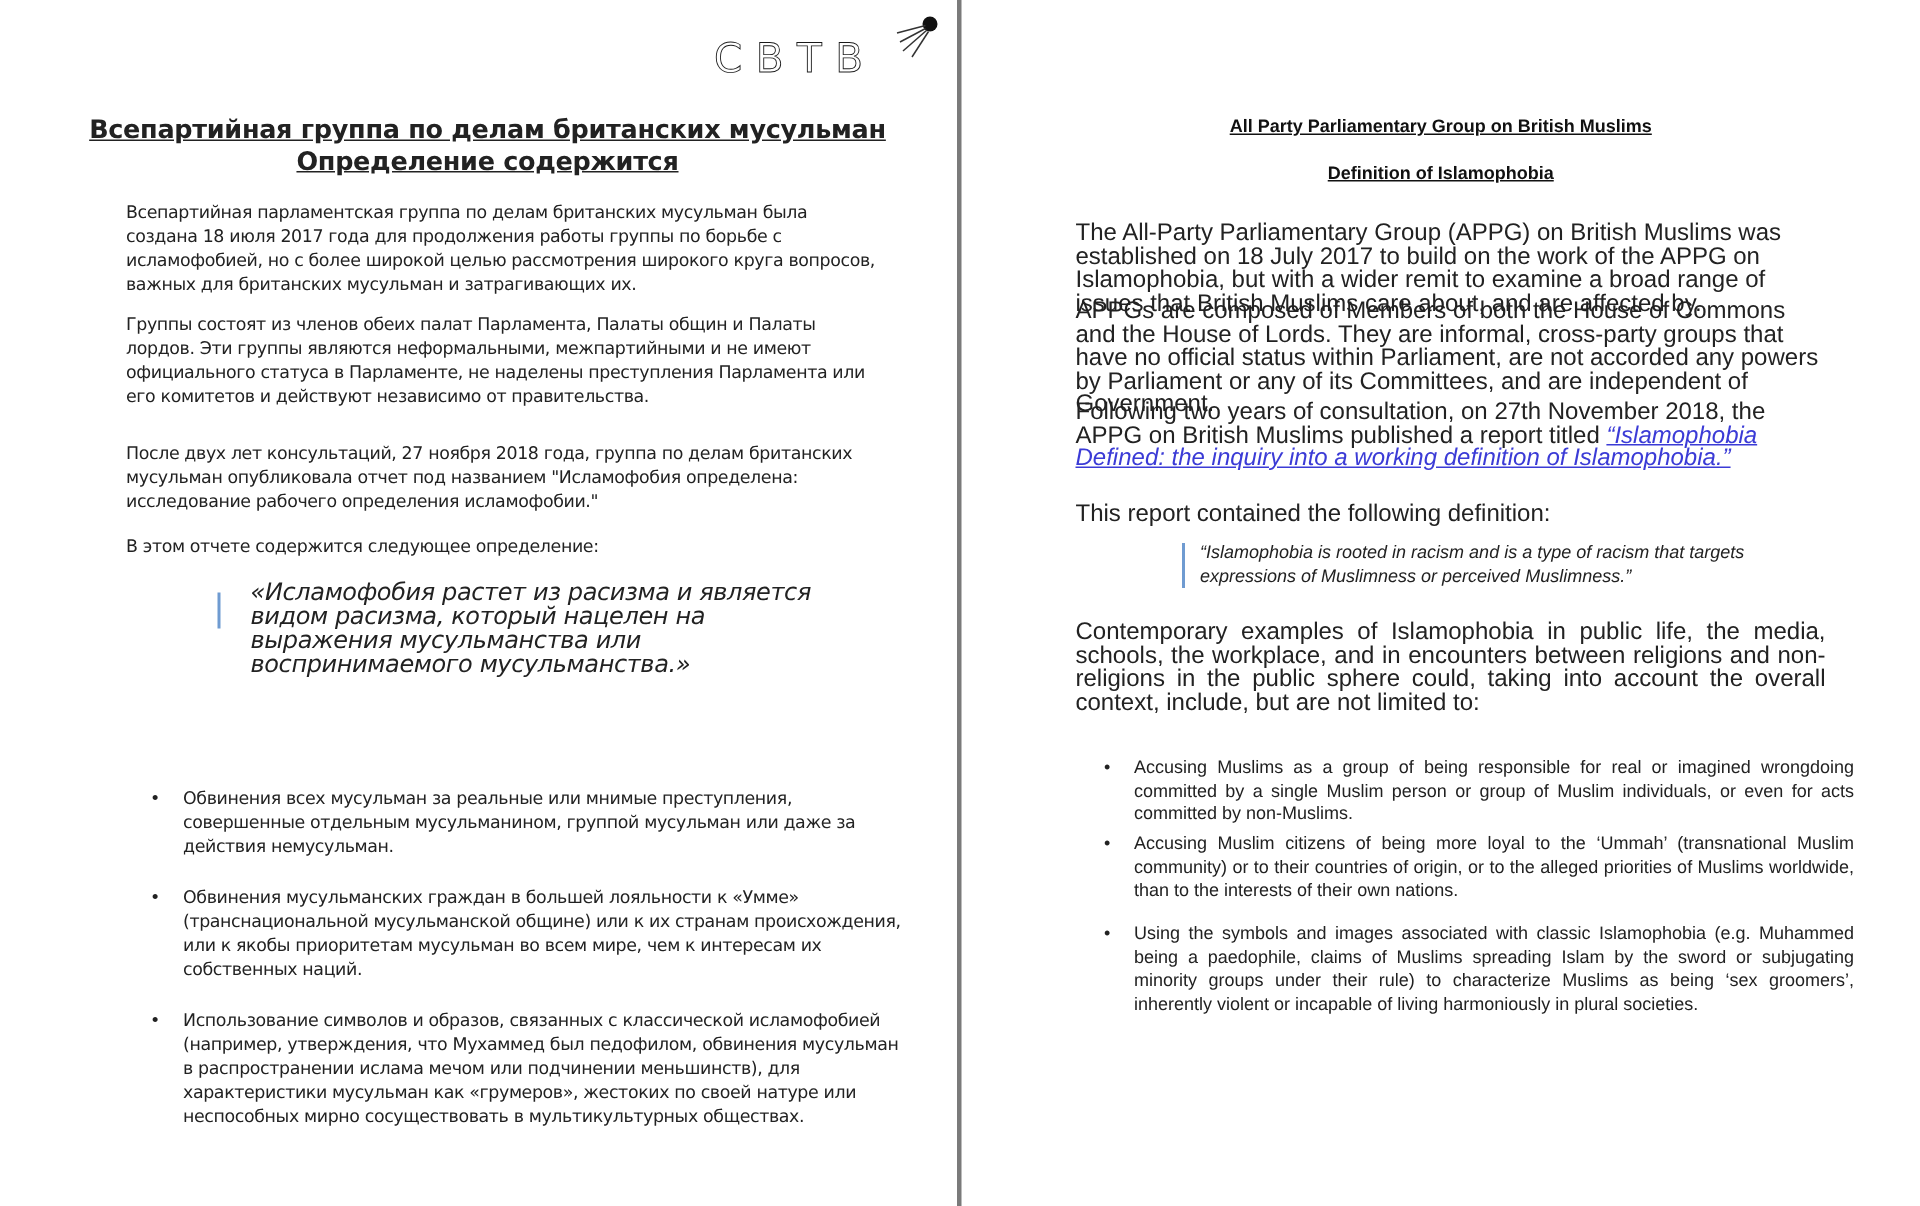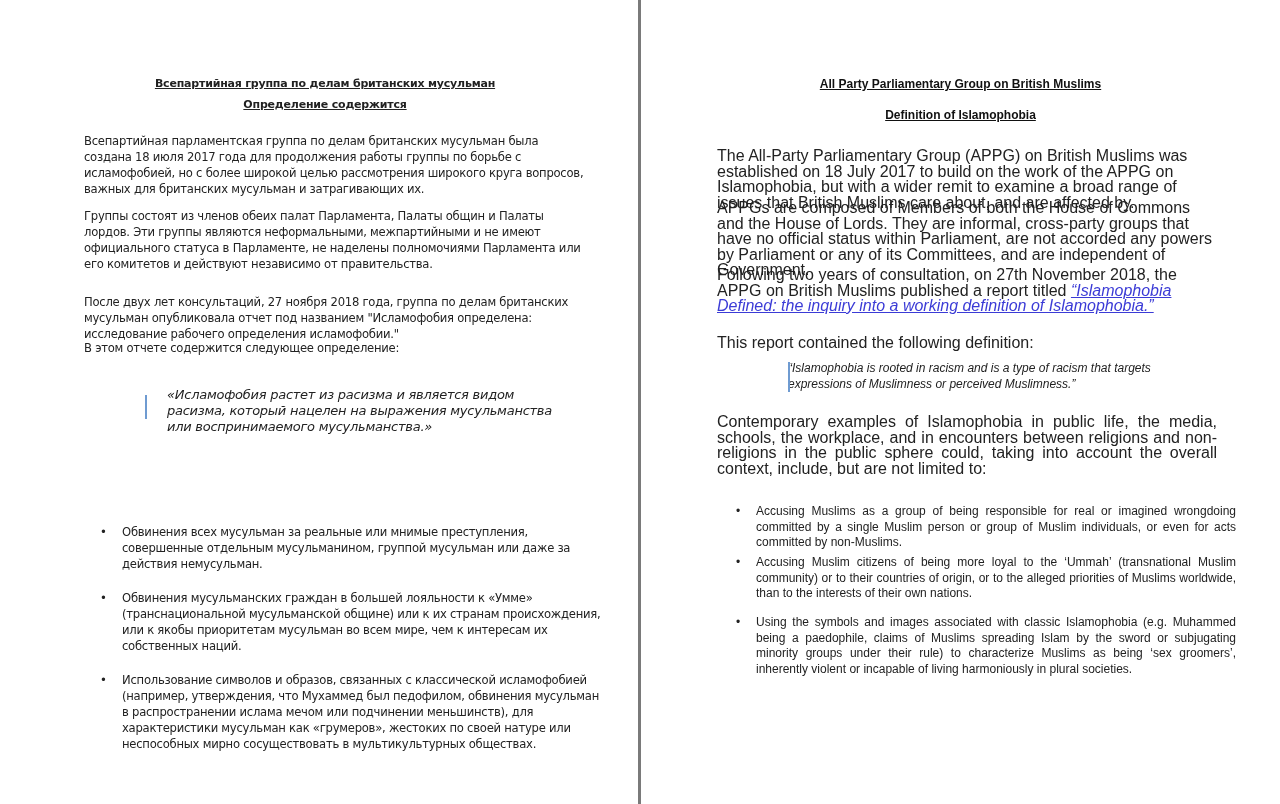--- a/index.html
+++ b/index.html
@@ -15,59 +15,69 @@
   
   .logo { position: absolute; left: 476px; top: 14px; width: 150px; height: 40px; }
   .logo-text {
     position: absolute; left: 0; top: 10px; font-family: "DejaVu Sans", sans-serif;
     font-size: 27px; letter-spacing: 9px; color: #1a1a1a; font-weight: normal;
     -webkit-text-stroke: 0.6px #1a1a1a; color: #fff;
   }
 
   
   .ru-title { position: absolute; left: 0; width: 650px; text-align: center; font-weight: bold;
-    font-size: 11px; text-decoration: underline; color: #222; letter-spacing: -0.2px; }
+    font-size: 17px; text-decoration: underline; color: #222; letter-spacing: -0.2px; }
   .ru-t1 { top: 77px; }
   .ru-t2 { top: 98px; }
   .ru-p { position: absolute; left: 84px; width: 500px; font-size: 11.6px; line-height: 16px;
     letter-spacing: -0.25px; margin: 0; color: #222; }
   .ru-quote { position: absolute; left: 145px; top: 387px; width: 400px; padding-left: 22px;
-    font-style: italic; font-size: 13px; line-height: 16px; letter-spacing: -0.25px; color: #222; }
+    font-style: italic; font-size: 16px; line-height: 16px; letter-spacing: -0.25px; color: #222; }
   .ru-quote .bar { position: absolute; left: 0; top: 8px; width: 2px; height: 24px; background: #6f9bd1; }
   .ru-li { position: absolute; left: 100px; width: 485px; font-size: 11.6px; line-height: 16px;
     letter-spacing: -0.25px; color: #222; padding-left: 22px; }
   .ru-li .bullet, .en-li .bullet { position: absolute; left: 0; top: 0; }
 
   
   .en-title { position: absolute; left: 0; width: 639px; text-align: center; font-weight: bold;
     font-size: 12px; text-decoration: underline; color: #111; }
   .en-t1 { top: 77px; }
   .en-t2 { top: 108px; }
   .en-p { position: absolute; left: 76px; width: 500px; font-size: 16px; line-height: 15.5px;
     margin: 0; color: #222; }
   .en-link { color: #3b3bd6; font-style: italic; text-decoration: underline; cursor: pointer; }
-  .en-quote { position: absolute; left: 147px; top: 361px; width: 400px; 
+  .en-quote { position: absolute; left: 147px; top: 361px; width: 400px; padding-left: 12px;
     font-style: italic; font-size: 12px; line-height: 15.5px; color: #222; }
   .en-quote .bar { position: absolute; left: 0; top: 1px; width: 2px; height: 30px; background: #6f9bd1; }
   .justify { text-align: justify; }
   .en-li { position: absolute; left: 95px; width: 480px; font-size: 12px; line-height: 15.5px;
     color: #222; padding-left: 20px; text-align: justify; }
 </style>
 </head>
 <body>
 
 <div class="page page-ru">
+  <div class="logo">
+    <span class="logo-text">СВТВ</span>
+    <svg style="position:absolute;left:108px;top:-6px" width="42" height="36" viewBox="0 0 42 36">
+      <circle cx="36" cy="8" r="5" fill="#111"></circle>
+      <line x1="33" y1="9" x2="14" y2="14" stroke="#333" stroke-width="1"></line>
+      <line x1="33" y1="11" x2="16" y2="20" stroke="#333" stroke-width="1"></line>
+      <line x1="34" y1="12" x2="18" y2="26" stroke="#333" stroke-width="1"></line>
+      <line x1="35" y1="13" x2="24" y2="30" stroke="#333" stroke-width="1"></line>
+    </svg>
+  </div>
 
   <div class="ru-title ru-t1">Всепартийная группа по делам британских мусульман</div>
   <div class="ru-title ru-t2">Определение содержится</div>
 
   <p class="ru-p" style="top:133px">Всепартийная парламентская группа по делам британских мусульман была создана 18 июля 2017 года для продолжения работы группы по борьбе с исламофобией, но с более широкой целью рассмотрения широкого круга вопросов, важных для британских мусульман и затрагивающих их.</p>
-  <p class="ru-p" style="top:208px">Группы состоят из членов обеих палат Парламента, Палаты общин и Палаты лордов. Эти группы являются неформальными, межпартийными и не имеют официального статуса в Парламенте, не наделены полномочиями Парламента или его комитетов и действуют независимо от правительства.</p>
+  <p class="ru-p" style="top:208px">Группы состоят из членов обеих палат Парламента, Палаты общин и Палаты лордов. Эти группы являются неформальными, межпартийными и не имеют официального статуса в Парламенте, не наделены преступления Парламента или его комитетов и действуют независимо от правительства.</p>
   <p class="ru-p" style="top:294px">После двух лет консультаций, 27 ноября 2018 года, группа по делам британских мусульман опубликовала отчет под названием "Исламофобия определена: исследование рабочего определения исламофобии."</p>
-  <p class="ru-p" style="top:340px">В этом отчете содержится следующее определение:</p>
+  <p class="ru-p" style="top:356px">В этом отчете содержится следующее определение:</p>
 
   <div class="ru-quote">
     <span class="bar"></span>
     <span>«Исламофобия растет из расизма и является видом расизма, который нацелен на выражения мусульманства или воспринимаемого мусульманства.»</span>
   </div>
 
 
   <div class="ru-li" style="top:524px">
     <span class="bullet">•</span>
     <span>Обвинения всех мусульман за реальные или мнимые преступления, совершенные отдельным мусульманином, группой мусульман или даже за действия немусульман.</span>

